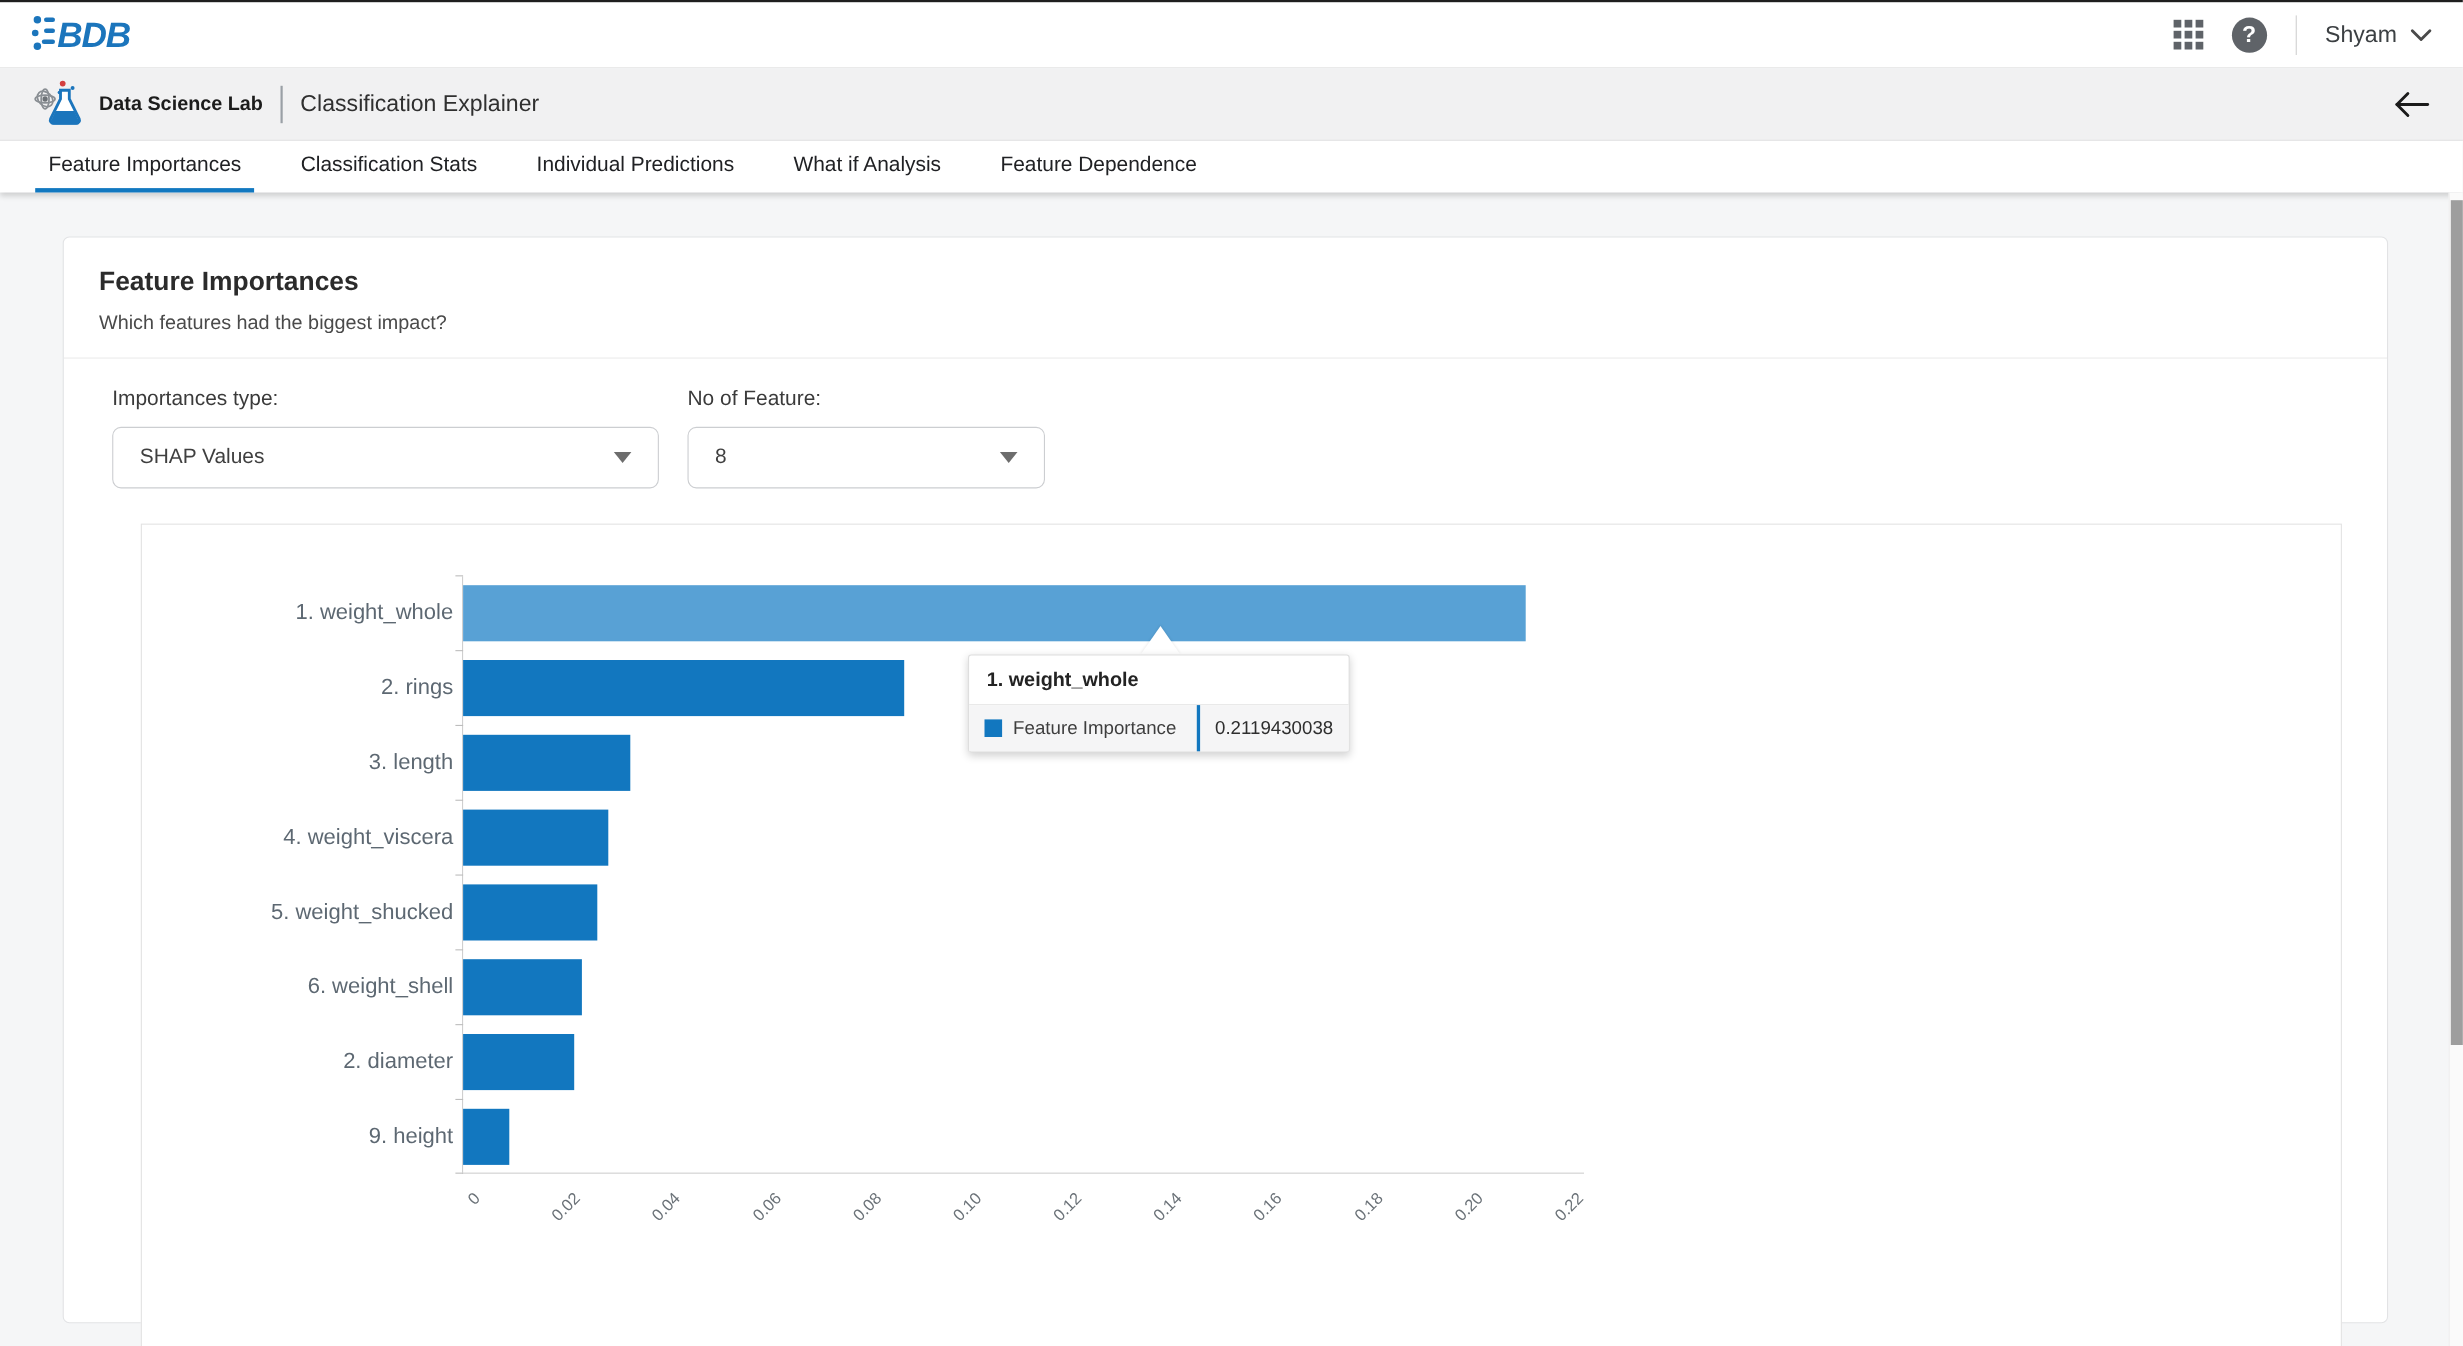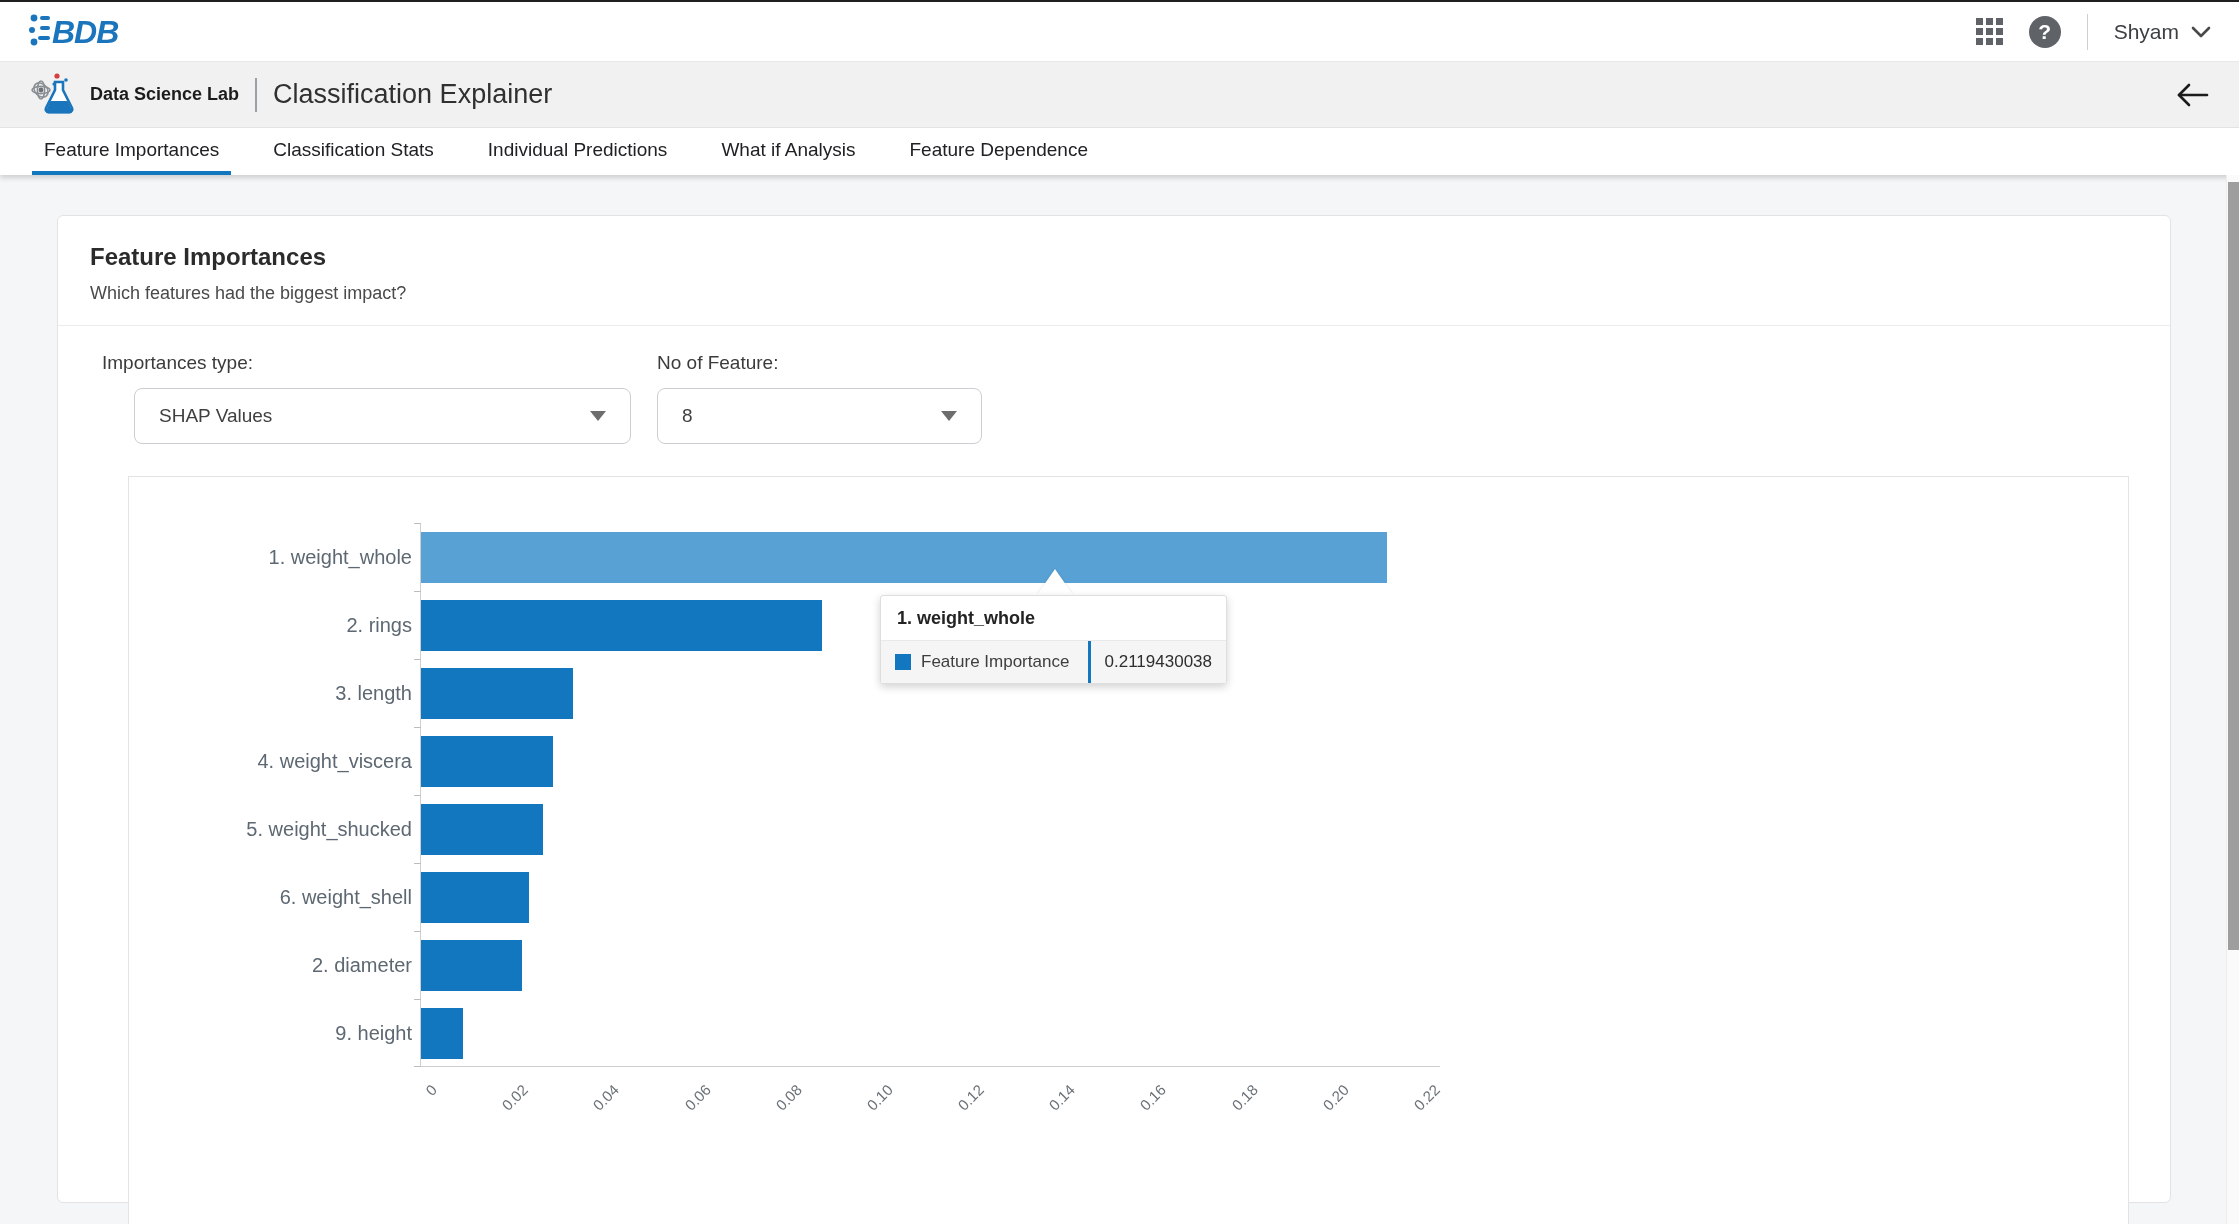--- a/index.html
+++ b/index.html
@@ -17,21 +17,21 @@
                font-size:21px; display:flex; align-items:center; justify-content:center; cursor:pointer; }
   .vdiv { width:1px; height:36px; background:#d0d0d0; }
   .user-menu { display:flex; align-items:center; gap:12px; cursor:pointer; }
   .user-name { font-size:21px; color:#3c4043; }
 
   
   .appbar { position:absolute; left:0; top:62px; width:100%; height:66px; background:#f1f1f2;
             border-bottom:1px solid #e3e3e4; display:flex; align-items:center; padding:0 30px; z-index:7; }
   .app-name { font-size:18px; font-weight:bold; color:#1c1c1c; margin-left:12px; }
   .hdr-div { width:2px; height:34px; background:#9aa0a6; margin:0 16px; }
-  .page-title { font-size:27px; color:#303030; }
+  .page-title { font-size:21px; color:#303030; }
   .back-btn { margin-left:auto; cursor:pointer; display:flex; align-items:center; }
 
   
   .tabsbar { position:absolute; left:0; top:128px; width:100%; height:47px; background:#fff;
              display:flex; align-items:stretch; padding-left:32px; gap:30px;
              box-shadow:0 3px 5px rgba(0,0,0,0.16); z-index:6; }
   .tab { font-size:19px; color:#202124; display:flex; align-items:center; padding:0 12px;
          border-bottom:4px solid transparent; cursor:pointer; white-space:nowrap; }
   .tab.active { border-bottom-color:#1178c0; }
 
@@ -40,21 +40,21 @@
   .card { position:absolute; left:57px; top:40px; width:2114px; height:988px; background:#ffffff;
           border:1px solid #e2e3e5; border-radius:6px; }
   .card-header { padding:27px 32px 21px 32px; border-bottom:1px solid #ececec; }
   .card-title { font-size:24px; font-weight:bold; color:#2b2b2b; }
   .card-sub { font-size:18px; color:#4a4a4a; margin-top:12px; }
 
   .controls { display:flex; gap:26px; padding:26px 0 0 44px; }
   .ctrl-label { font-size:19px; color:#3b3b3b; margin-bottom:14px; }
   .select { height:56px; border:1px solid #ccced1; border-radius:8px; background:#fff;
             display:flex; align-items:center; padding:0 24px; cursor:pointer; }
-  .select.w1 { width:497px;margin-left:32px; }
+  .select.w1 { width:497px; }
   .select.w2 { width:325px; }
   .select-value { font-size:19px; color:#3f3f3f; }
   .select-arrow { margin-left:auto; width:0; height:0; border-left:8px solid transparent;
                   border-right:8px solid transparent; border-top:10px solid #6d6d6d; }
 
   
   .chart-box { position:relative; margin:32px 41px 0 70px; height:934px; border:1px solid #e3e3e3; background:#fff; }
   .axis-y { position:absolute; left:291px; top:47px; width:1px; height:542px; background:#cfcfcf; }
   .axis-x { position:absolute; left:291px; top:589px; width:1020px; height:1px; background:#cfcfcf; }
   .ytick { position:absolute; width:7px; height:1px; background:#bdbdbd; left:285px; }

